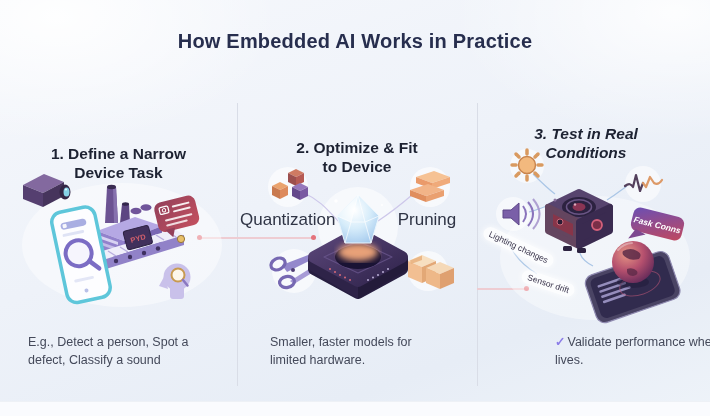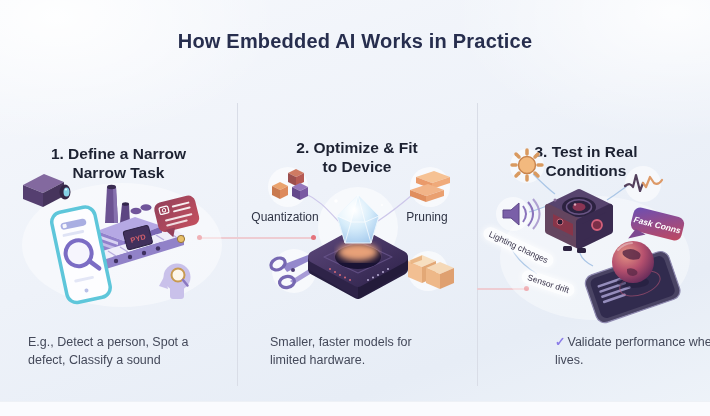--- a/index.html
+++ b/index.html
@@ -16,29 +16,29 @@
     position:absolute;left:0;top:30px;width:710px;text-align:center;
     font-size:20px;font-weight:700;letter-spacing:.2px;color:var(--title-text,#272e4e);
   }
   .heading{
     position:absolute;text-align:center;font-weight:700;font-size:15.5px;
     line-height:1.24;color:var(--heading-text,#1d2232);margin-top:28px;
   }
   .heading span{display:block;}
   .h1{left:0;top:116px;width:237px;}
   .h2{left:237px;top:110px;width:240px;}
-  .h3{left:477px;top:114px;width:218px;}
+  .h3{left:477px;top:96px;width:218px;font-style:italic;}
   .divider{position:absolute;top:103px;width:1px;height:283px;background:var(--divider,#d9dde7);}
   .div1{left:237px;}
   .div2{left:477px;}
   .connector-line{position:absolute;height:1.5px;background:var(--connector-line,#eeccd2);}
   .connector-dot{position:absolute;width:5px;height:5px;border-radius:50%;background:var(--connector-dot,#e4737c);}
   .illus{position:absolute;}
   .small-label{
-    position:absolute;font-size:12px;color:var(--label-text,#2f3445);text-align:center;font-weight:500;
+    position:absolute;font-size:17px;color:var(--label-text,#2f3445);text-align:center;font-weight:500;
   }
   .rot-label{
     position:absolute;font-size:8.5px;color:#38334a;white-space:nowrap;
     background:rgba(255,255,255,.78);border-radius:8px;padding:2px 6px;
     box-shadow:0 0 6px rgba(255,255,255,.9);transform-origin:left center;
   }
   .caption{
     position:absolute;top:333px;text-align:left;font-size:12.5px;line-height:1.45;
     color:var(--caption-text,#44495a);
   }
@@ -62,21 +62,21 @@
   <div class="divider div2"></div>
 
   <div class="connector-line" style="left:201px;top:237px;width:112px;"></div>
   <div class="connector-dot" style="left:197px;top:235px;"></div>
   <div class="connector-dot" style="left:311px;top:235px;"></div>
   <div class="connector-line" style="left:477px;top:288px;width:48px;"></div>
   <div class="connector-dot" style="left:524px;top:286px;"></div>
 
   <div class="heading h1">
     <span>1. Define a Narrow</span>
-    <span>Narrow Task</span>
+    <span>Device Task</span>
   </div>
 
   <svg class="illus" style="left:12px;top:165px;" width="220" height="150" viewBox="0 0 220 150">
     <defs>
       <linearGradient id="p1bub" x1="0" y1="0" x2="1" y2="1">
         <stop offset="0" stop-color="#93405a"></stop>
           <stop offset="1" stop-color="#c4505f"></stop>
       </linearGradient>
     </defs>
     <ellipse cx="110" cy="80" rx="100" ry="62" fill="#ffffff" opacity="0.45"></ellipse>

